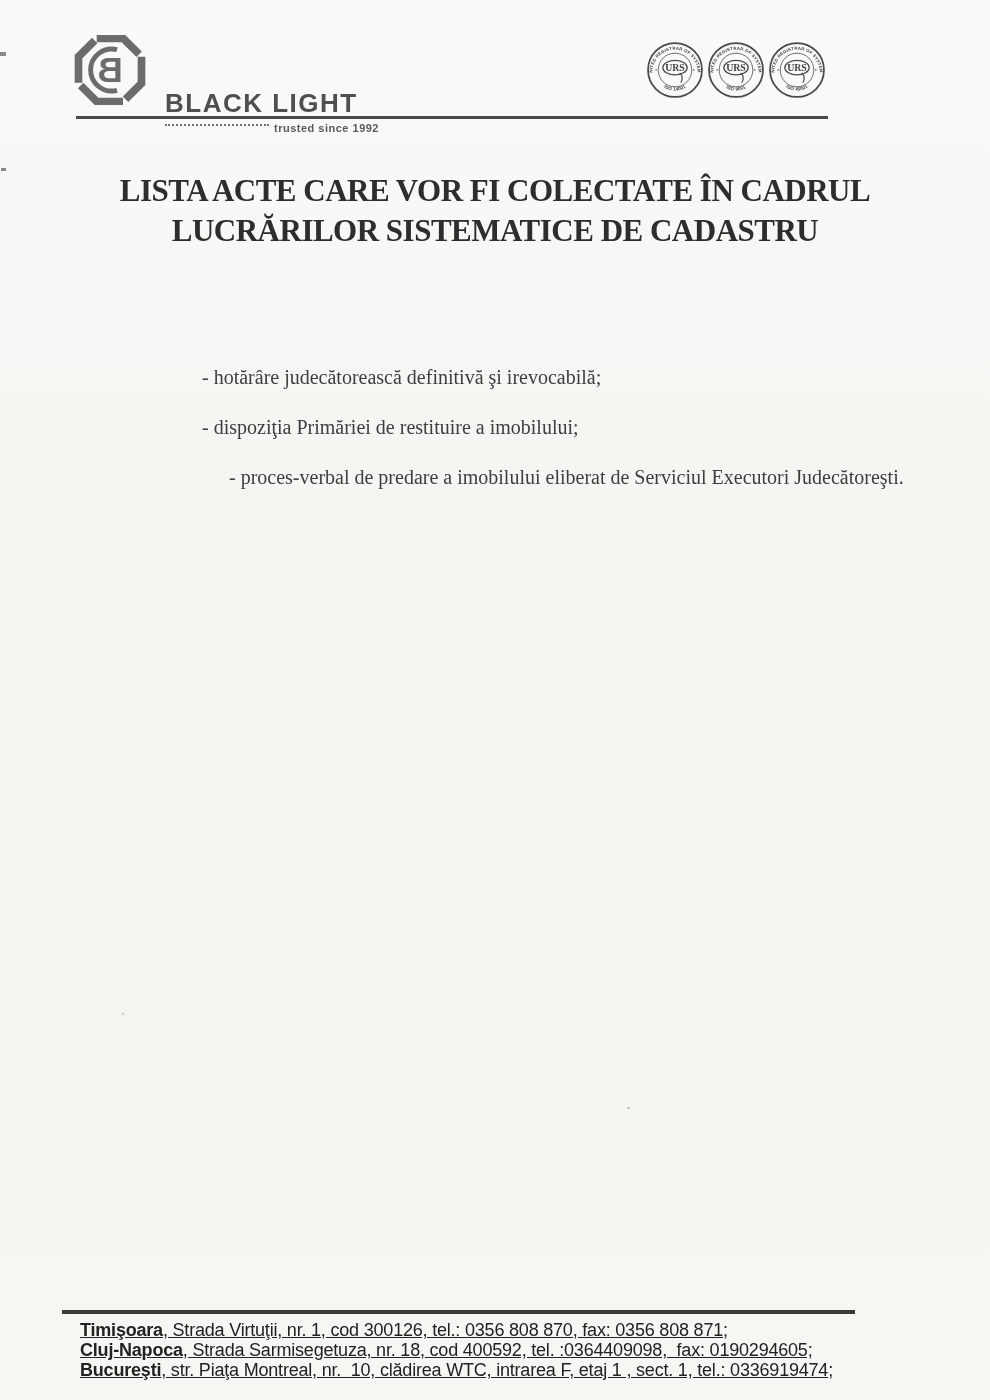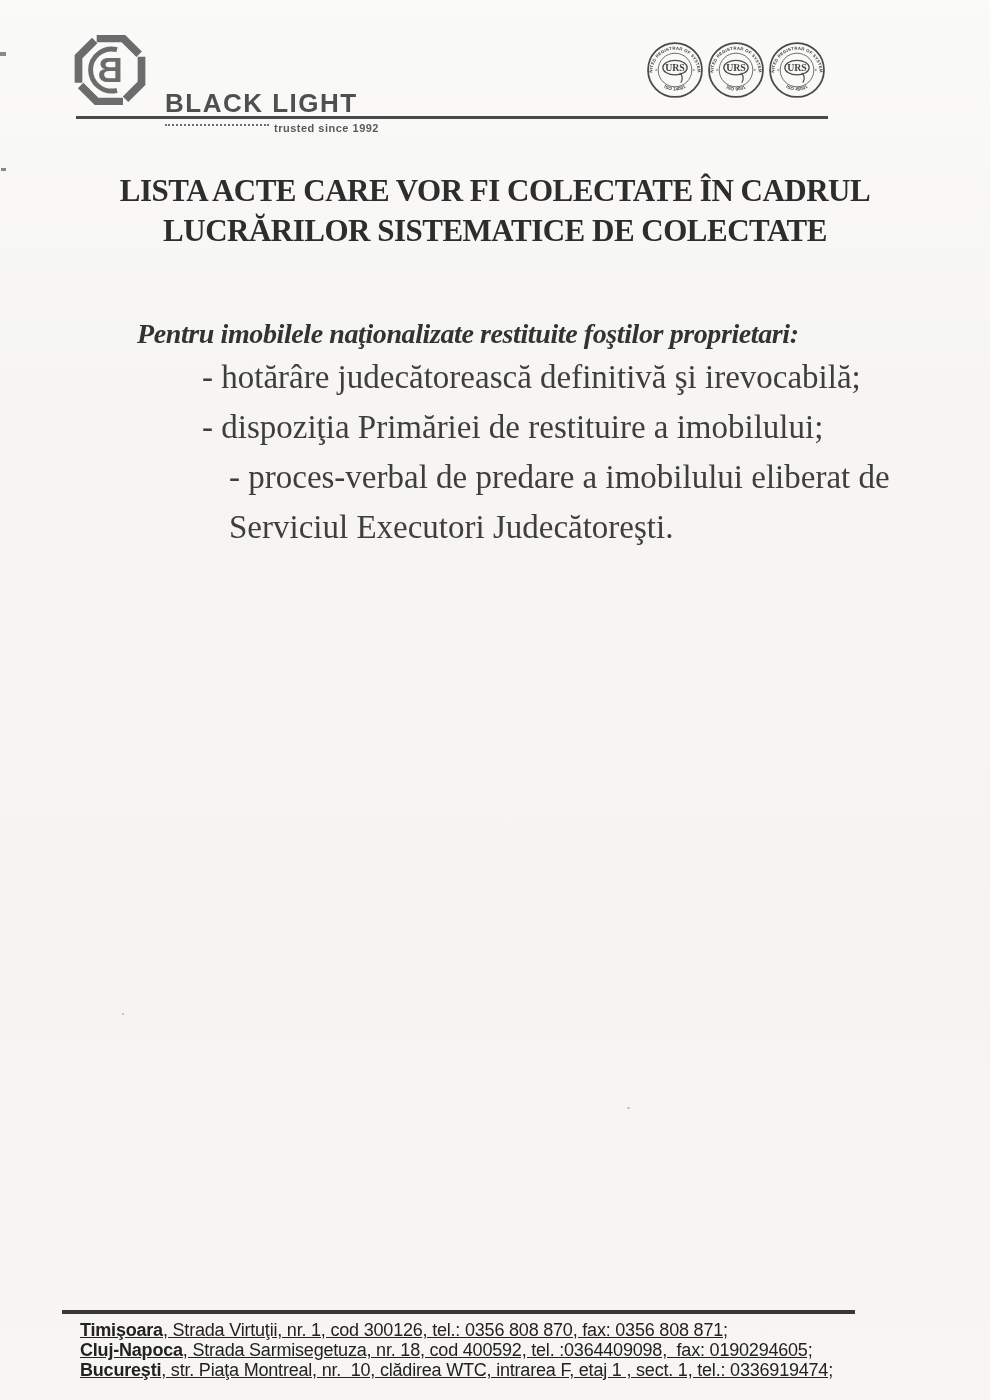--- a/index.html
+++ b/index.html
@@ -26,21 +26,21 @@
   .seal-iso-text{font-family:"Liberation Sans",sans-serif;font-size:8px;fill:#3f3f3f;
                  text-anchor:middle;font-weight:bold;letter-spacing:0.3px;}
   .seal-center-text{font-family:"Liberation Serif",serif;font-size:17px;fill:#3f3f3f;
                     text-anchor:middle;font-weight:600;}
   .header-rule{position:absolute;left:76px;top:116px;width:752px;height:3px;background:#4a4a4a;}
   
   .doc-title{position:absolute;left:0;top:171px;width:990px;text-align:center;
              font-weight:bold;font-size:31px;line-height:40px;color:#2d2d2d;letter-spacing:-0.5px;}
   .section-heading{position:absolute;left:137px;top:318px;margin:0;
                    font-weight:bold;font-style:italic;font-size:28px;color:#333;letter-spacing:-0.4px;}
-  .list-item{position:absolute;left:202px;margin:0;font-size:33px;color:#3e3e3e;line-height:50px;}
+  .list-item{position:absolute;left:202px;margin:0;font-size:20px;color:#3e3e3e;line-height:50px;}
   .item-1{top:352px;}
   .item-2{top:402px;text-align:center;}
   .item-3{top:452px;width:780px;margin-left:27px;}
   
   .footer-rule{position:absolute;left:62px;top:1310px;width:793px;height:4px;background:#383838;}
   .footer-left{position:absolute;left:80px;top:1320px;font-family:"Liberation Sans",sans-serif;
                font-size:18px;letter-spacing:-0.2px;color:#222;line-height:20px;text-decoration:underline;}
   .addr-line{white-space:pre;}
   .addr-city{font-weight:bold;}
   .footer-right{position:absolute;left:693px;top:1320px;width:170px;text-align:center;
@@ -108,24 +108,23 @@
       <text x="50" y="51" class="seal-center-text">URS</text>
       <circle cx="17.5" cy="50" r="1.3" fill="#4a4a4a"></circle>
         <circle cx="82.5" cy="50" r="1.3" fill="#4a4a4a"></circle>
     </svg>
   </div>
 
   <div class="header-rule"></div>
 
   <div class="doc-title">
     <div>LISTA ACTE CARE VOR FI COLECTATE ÎN CADRUL</div>
-    <div>LUCRĂRILOR SISTEMATICE DE COLECTATE</div>
+    <div>LUCRĂRILOR SISTEMATICE DE CADASTRU</div>
   </div>
 
-  <p class="section-heading">Pentru imobilele naţionalizate restituite foştilor proprietari:</p>
 
   <p class="list-item item-1">- hotărâre judecătorească definitivă şi irevocabilă;</p>
   <p class="list-item item-2">- dispoziţia Primăriei de restituire a imobilului;</p>
   <p class="list-item item-3">- proces-verbal de predare a imobilului eliberat de Serviciul Executori Judecătoreşti.</p>
 
   <div class="footer-rule"></div>
 
   <div class="footer-left">
     <div class="addr-line"><span class="addr-city">Timişoara</span><span>, Strada Virtuţii, nr. 1, cod 300126, tel.: 0356 808 870, fax: 0356 808 871;</span></div>
     <div class="addr-line"><span class="addr-city">Cluj-Napoca</span><span>, Strada Sarmisegetuza, nr. 18, cod 400592, tel. :0364409098,  fax: 0190294605;</span></div>

